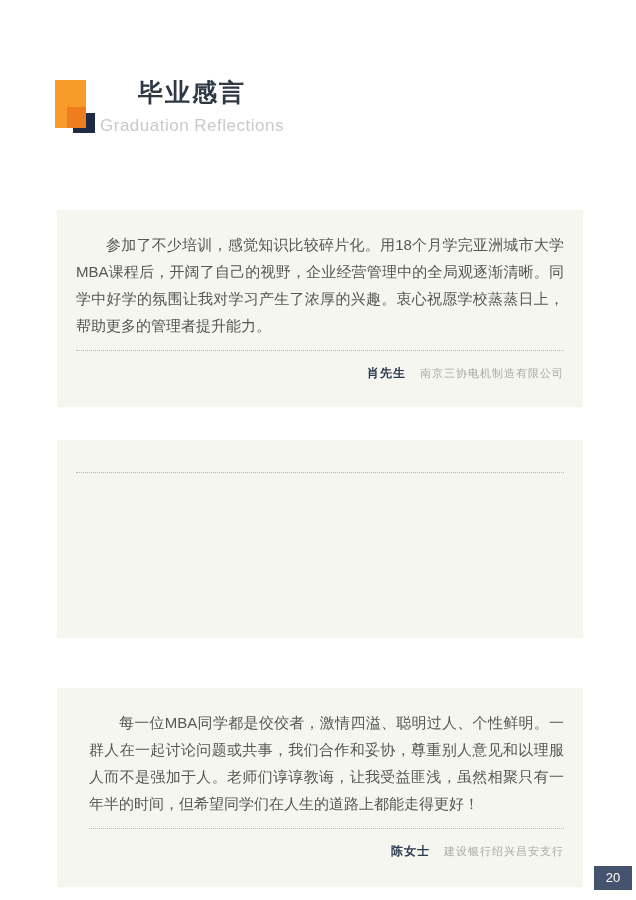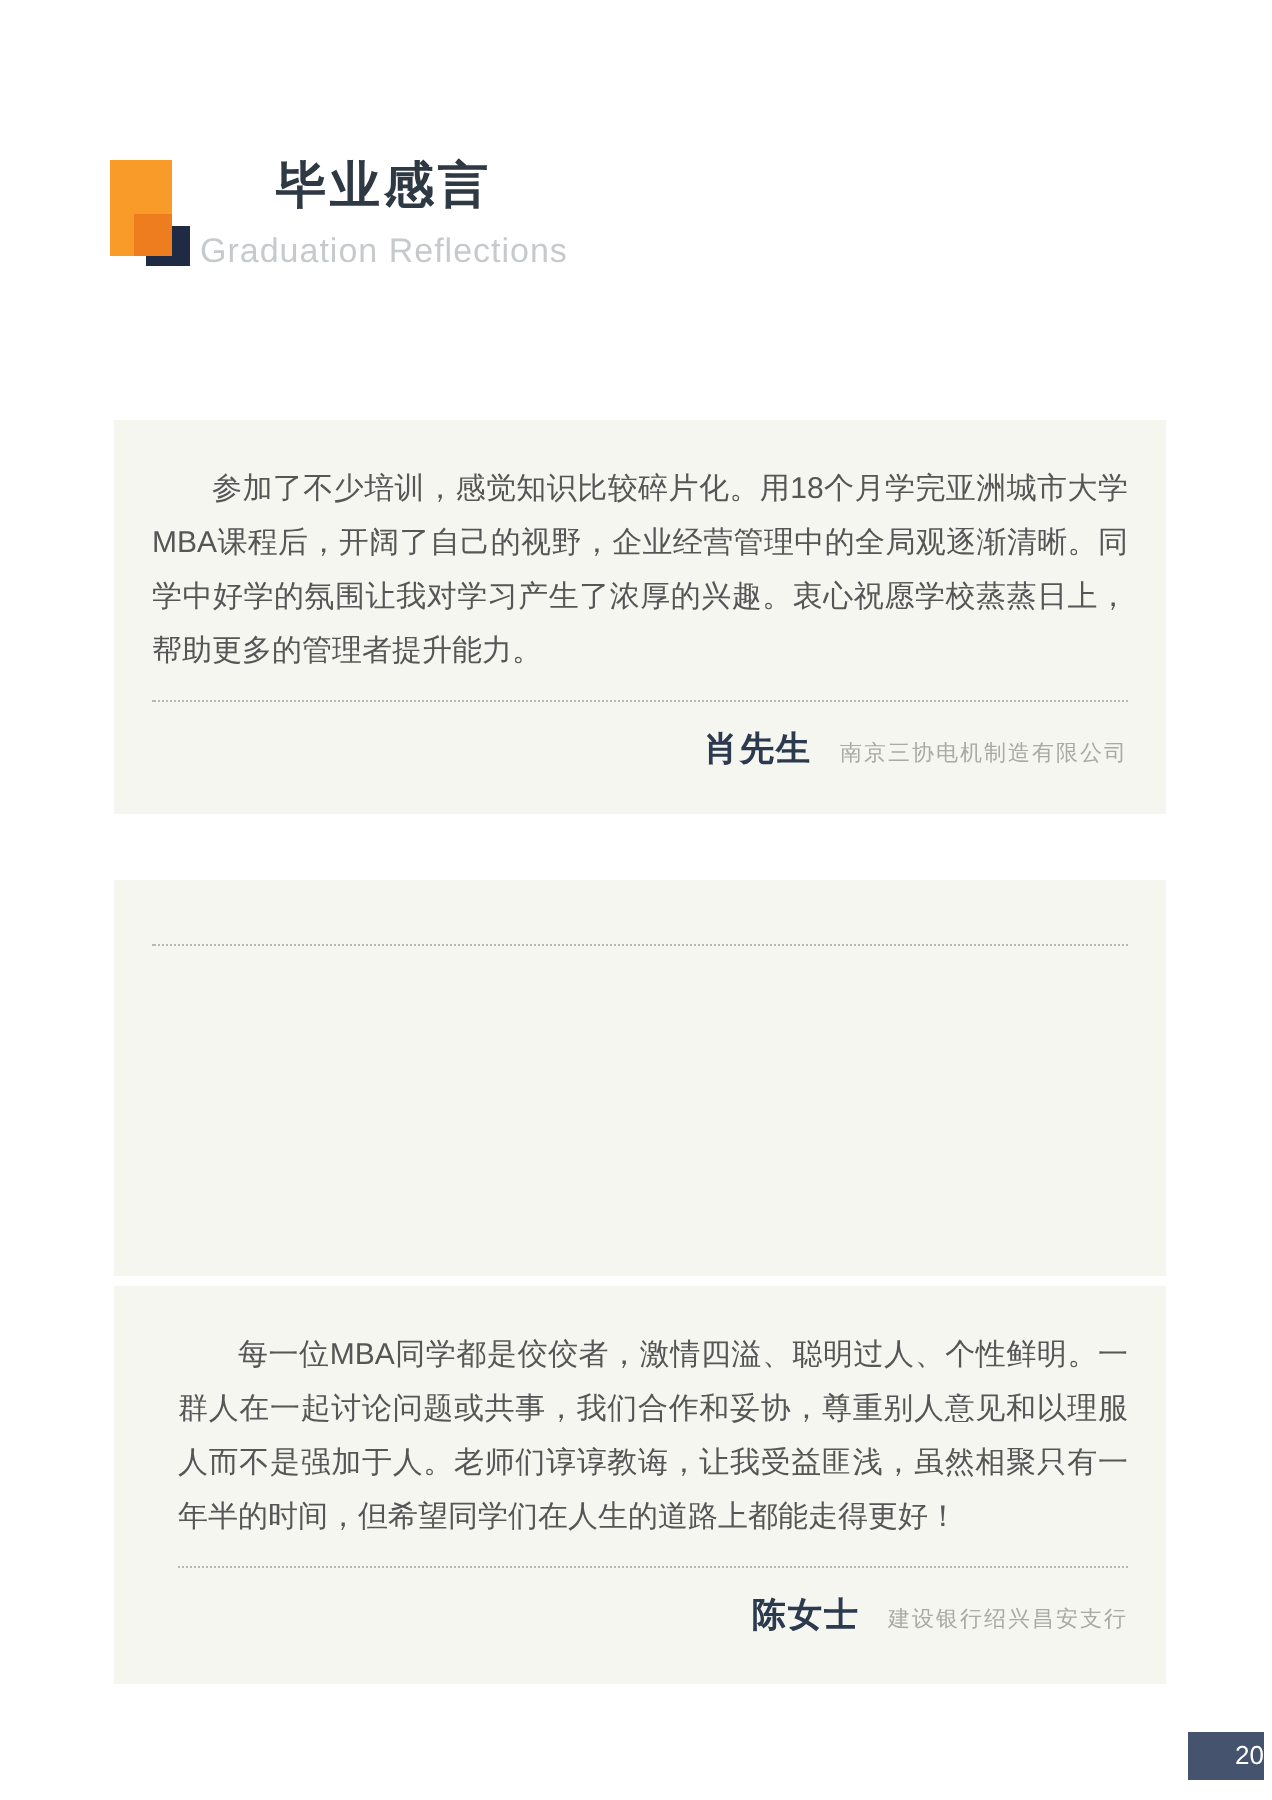--- a/index.html
+++ b/index.html
@@ -42,42 +42,42 @@
     position: absolute;
     left: 57px;
     width: 526px;
     background: #F6F6F0;
     box-sizing: border-box;
     padding: 21px 19px 0 19px;
     margin-top: 32px;
   }
   .card-1 { top: 178px; height: 197px; }
   .card-2 { top: 408px; height: 198px; }
-  .card-3 { top: 611px; height: 199px; padding-left: 32px; }
+  .card-3 { top: 656px; height: 199px; padding-left: 32px; }
 
   .card p {
     margin: 0;
     text-indent: 2em;
     font-size: 15px;
     line-height: 27px;
     color: #565656;
     text-align: justify;
   }
   .divider {
     border: none;
     border-top: 1px dotted #B8B8B0;
     margin: 11px 0 0 0;
   }
   .attribution {
     margin-top: 12px;
     text-align: right;
     white-space: nowrap;
   }
   .person-name {
-    font-size: 17px;
+    font-size: 12px;
     font-weight: 700;
     color: #2C3A4F;
     margin-right: 14px;
     letter-spacing: 1px;
   }
   .person-affiliation {
     font-size: 11px;
     color: #A9A9A5;
     letter-spacing: 1px;
   }
@@ -98,21 +98,21 @@
     line-height: 24px;
     padding: 0 12px 0 16px;
     letter-spacing: 0.3px;
   }
   .footer-page-number {
     background: #46536E;
     color: #ffffff;
     font-size: 13px;
     line-height: 24px;
     width: 38px;
-    text-align: right;
+    text-align: center;
   }
 </style>
 </head>
 <body>
 
 <div class="page">
 
   <div class="header-icon">
     <div class="icon-navy"></div>
     <div class="icon-orange"></div>

